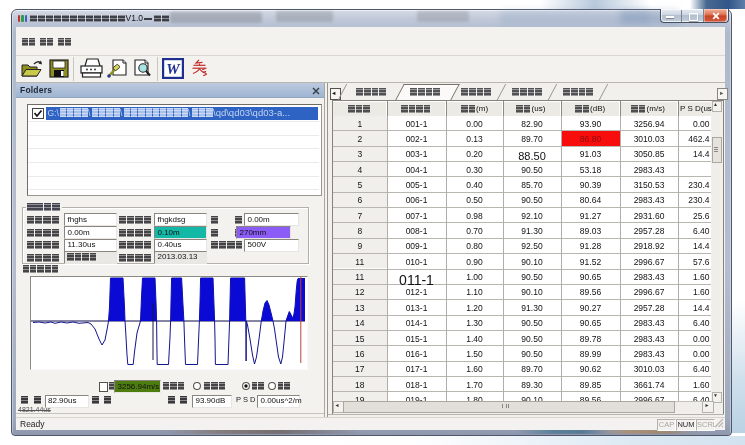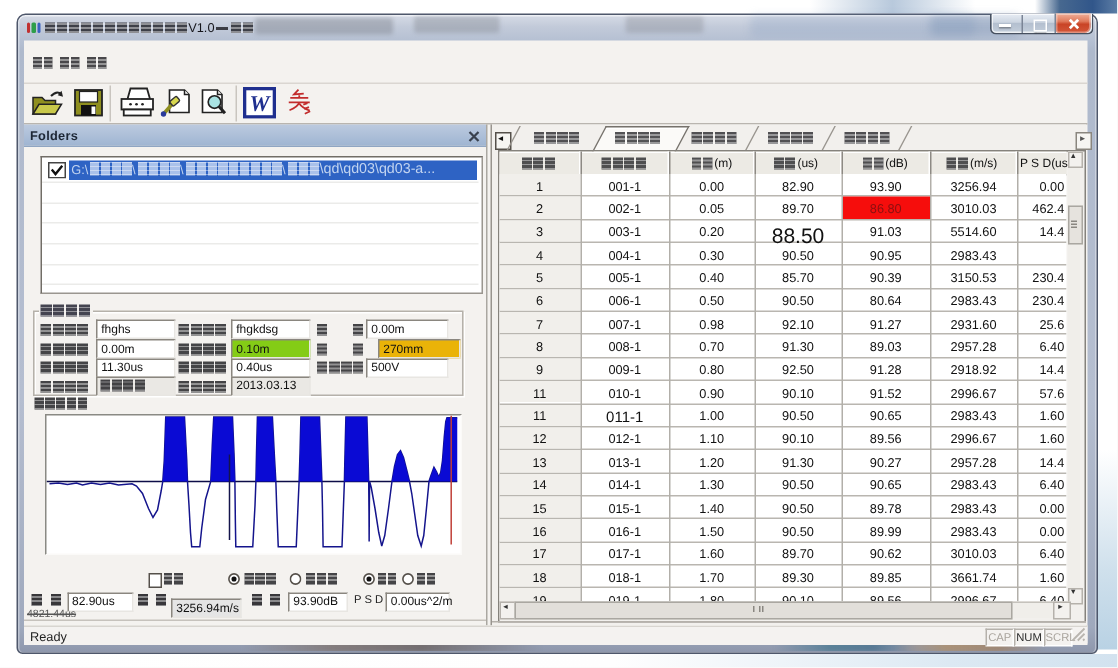--- a/index.html
+++ b/index.html
@@ -143,24 +143,24 @@
     </div>
 <div class="ab" style="left:154px;top:213px;width:51px;height:11px;background:#fff;border:1px solid #8a867f;border-right-color:#e8e6e2;border-bottom-color:#e8e6e2">
       <div class="t" style="position:absolute;left:2.5px;top:1.5px;font-size:8px;color:#111">fhgkdsg</div>
     </div>
 <div class="ab" style="left:244px;top:213px;width:53px;height:11px;background:#fff;border:1px solid #8a867f;border-right-color:#e8e6e2;border-bottom-color:#e8e6e2">
       <div class="t" style="position:absolute;left:2.5px;top:1.5px;font-size:8px;color:#111">0.00m</div>
     </div>
 <div class="ab" style="left:64px;top:226px;width:51px;height:11px;background:#fff;border:1px solid #8a867f;border-right-color:#e8e6e2;border-bottom-color:#e8e6e2">
       <div class="t" style="position:absolute;left:2.5px;top:1.5px;font-size:8px;color:#111">0.00m</div>
     </div>
-<div class="ab" style="left:154px;top:226px;width:51px;height:11px;background:#84cc16;border:1px solid #8a867f;border-right-color:#e8e6e2;border-bottom-color:#e8e6e2">
+<div class="ab" style="left:154px;top:226px;width:51px;height:11px;background:#14b8a6;border:1px solid #8a867f;border-right-color:#e8e6e2;border-bottom-color:#e8e6e2">
       <div class="t" style="position:absolute;left:2.5px;top:1.5px;font-size:8px;color:#111">0.10m</div>
     </div>
-<div class="ab" style="left:252px;top:226px;width:53px;height:11px;background:#eab308;border:1px solid #8a867f;border-right-color:#e8e6e2;border-bottom-color:#e8e6e2">
+<div class="ab" style="left:236px;top:226px;width:53px;height:11px;background:#8b5cf6;border:1px solid #8a867f;border-right-color:#e8e6e2;border-bottom-color:#e8e6e2">
       <div class="t" style="position:absolute;left:2.5px;top:1.5px;font-size:8px;color:#111">270mm</div>
     </div>
 <div class="ab" style="left:64px;top:238.5px;width:51px;height:11px;background:#fff;border:1px solid #8a867f;border-right-color:#e8e6e2;border-bottom-color:#e8e6e2">
       <div class="t" style="position:absolute;left:2.5px;top:1.5px;font-size:8px;color:#111">11.30us</div>
     </div>
 <div class="ab" style="left:154px;top:238.5px;width:51px;height:11px;background:#fff;border:1px solid #8a867f;border-right-color:#e8e6e2;border-bottom-color:#e8e6e2">
       <div class="t" style="position:absolute;left:2.5px;top:1.5px;font-size:8px;color:#111">0.40us</div>
     </div>
 <div class="ab" style="left:244px;top:238.5px;width:53px;height:11px;background:#fff;border:1px solid #8a867f;border-right-color:#e8e6e2;border-bottom-color:#e8e6e2">
       <div class="t" style="position:absolute;left:2.5px;top:1.5px;font-size:8px;color:#111">500V</div>
@@ -221,21 +221,21 @@
       <circle cx="3.75" cy="3.75" r="3.2" fill="#fff" stroke="#55504a" stroke-width="1"></circle>
     </svg>
 <div class="ab" style="left:278.3px;top:382px;width:12.0px;height:8px;background-image:repeating-linear-gradient(0deg,rgba(252,252,252,.42) 0 1px,rgba(0,0,0,0) 1px 2.8px),repeating-linear-gradient(90deg,rgba(24,24,28,.80) 0 5.5px,rgba(0,0,0,0) 5.5px 6.5px);filter:blur(.35px);"></div>
 <div class="ab" style="left:21px;top:396px;width:7px;height:8px;background-image:repeating-linear-gradient(0deg,rgba(252,252,252,.42) 0 1px,rgba(0,0,0,0) 1px 2.8px),repeating-linear-gradient(90deg,rgba(22,22,26,.85) 0 7px,rgba(0,0,0,0) 7px 8px);filter:blur(.35px);"></div>
 <div class="ab" style="left:34px;top:396px;width:7px;height:8px;background-image:repeating-linear-gradient(0deg,rgba(252,252,252,.42) 0 1px,rgba(0,0,0,0) 1px 2.8px),repeating-linear-gradient(90deg,rgba(22,22,26,.85) 0 7px,rgba(0,0,0,0) 7px 8px);filter:blur(.35px);"></div>
 <div class="ab" style="left:44.5px;top:394.5px;width:42px;height:11px;background:#fff;border:1px solid #8a867f;border-right-color:#e8e6e2;border-bottom-color:#e8e6e2">
       <div class="t" style="position:absolute;left:2.5px;top:1.5px;font-size:8px;color:#111">82.90us</div>
     </div>
 <div class="ab" style="left:91.5px;top:396px;width:7px;height:8px;background-image:repeating-linear-gradient(0deg,rgba(252,252,252,.42) 0 1px,rgba(0,0,0,0) 1px 2.8px),repeating-linear-gradient(90deg,rgba(22,22,26,.85) 0 7px,rgba(0,0,0,0) 7px 8px);filter:blur(.35px);"></div>
 <div class="ab" style="left:103.5px;top:396px;width:7px;height:8px;background-image:repeating-linear-gradient(0deg,rgba(252,252,252,.42) 0 1px,rgba(0,0,0,0) 1px 2.8px),repeating-linear-gradient(90deg,rgba(22,22,26,.85) 0 7px,rgba(0,0,0,0) 7px 8px);filter:blur(.35px);"></div>
-<div class="ab" style="left:114px;top:399px;width:45px;height:11px;background:#e5e5e5;border:1px solid #8a867f;border-right-color:#e8e6e2;border-bottom-color:#e8e6e2">
+<div class="ab" style="left:114px;top:380px;width:45px;height:11px;background:#4d7c0f;border:1px solid #8a867f;border-right-color:#e8e6e2;border-bottom-color:#e8e6e2">
       <div class="t" style="position:absolute;left:2.5px;top:1.5px;font-size:8px;color:#111">3256.94m/s</div>
     </div>
 <div class="ab" style="left:167.5px;top:396px;width:7px;height:8px;background-image:repeating-linear-gradient(0deg,rgba(252,252,252,.42) 0 1px,rgba(0,0,0,0) 1px 2.8px),repeating-linear-gradient(90deg,rgba(22,22,26,.85) 0 7px,rgba(0,0,0,0) 7px 8px);filter:blur(.35px);"></div>
 <div class="ab" style="left:179.5px;top:396px;width:7px;height:8px;background-image:repeating-linear-gradient(0deg,rgba(252,252,252,.42) 0 1px,rgba(0,0,0,0) 1px 2.8px),repeating-linear-gradient(90deg,rgba(22,22,26,.85) 0 7px,rgba(0,0,0,0) 7px 8px);filter:blur(.35px);"></div>
 <div class="ab" style="left:192px;top:394.5px;width:38px;height:11px;background:#fff;border:1px solid #8a867f;border-right-color:#e8e6e2;border-bottom-color:#e8e6e2">
       <div class="t" style="position:absolute;left:2.5px;top:1.5px;font-size:8px;color:#111">93.90dB</div>
     </div>
 <div class="ab t" style="left:236px;top:396px;font-size:7.5px;color:#222;">P S D</div>
 <div class="ab" style="left:257px;top:394.5px;width:41px;height:11px;background:#fff;border:1px solid #8a867f;border-right-color:#e8e6e2;border-bottom-color:#e8e6e2">
       <div class="t" style="position:absolute;left:2.5px;top:1.5px;font-size:8px;color:#111">0.00us^2/m</div>
@@ -297,41 +297,41 @@
 <div class="ab t" style="left:142.0px;top:3.6px;font-size:8.5px;color:#111;transform:translateX(-50%)">0.00</div>
 <div class="ab t" style="left:199.5px;top:3.6px;font-size:8.5px;color:#111;transform:translateX(-50%)">82.90</div>
 <div class="ab t" style="left:258.0px;top:3.6px;font-size:8.5px;color:#111;transform:translateX(-50%)">93.90</div>
 <div class="ab t" style="left:316.5px;top:3.6px;font-size:8.5px;color:#111;transform:translateX(-50%)">3256.94</div>
 <div class="ab t" style="left:377.0px;top:3.6px;font-size:8.5px;color:#111;transform:translateX(-100%)">0.00</div>
 <div class="ab" style="left:0;top:29.7px;width:378.5px;height:1px;background:#b9b6b0"></div>
 <div class="ab" style="left:0;top:15.35px;width:54.5px;height:14.35px;background:#f1efeb"></div>
 <div class="ab" style="left:229.5px;top:15.35px;width:58.0px;height:14.35px;background:#f60d0c"></div>
 <div class="ab t" style="left:27.25px;top:18.95px;font-size:8.5px;color:#111;transform:translateX(-50%)">2</div>
 <div class="ab t" style="left:84.0px;top:18.95px;font-size:8.5px;color:#111;transform:translateX(-50%)">002-1</div>
-<div class="ab t" style="left:142.0px;top:18.95px;font-size:8.5px;color:#111;transform:translateX(-50%)">0.05</div>
+<div class="ab t" style="left:142.0px;top:18.95px;font-size:8.5px;color:#111;transform:translateX(-50%)">0.13</div>
 <div class="ab t" style="left:199.5px;top:18.95px;font-size:8.5px;color:#111;transform:translateX(-50%)">89.70</div>
 <div class="ab t" style="left:258.0px;top:18.95px;font-size:8.5px;color:#8c1010;transform:translateX(-50%)">86.80</div>
 <div class="ab t" style="left:316.5px;top:18.95px;font-size:8.5px;color:#111;transform:translateX(-50%)">3010.03</div>
 <div class="ab t" style="left:377.0px;top:18.95px;font-size:8.5px;color:#111;transform:translateX(-100%)">462.4</div>
 <div class="ab" style="left:0;top:45.05px;width:378.5px;height:1px;background:#b9b6b0"></div>
 <div class="ab" style="left:0;top:30.7px;width:54.5px;height:14.35px;background:#f1efeb"></div>
 <div class="ab t" style="left:27.25px;top:34.3px;font-size:8.5px;color:#111;transform:translateX(-50%)">3</div>
 <div class="ab t" style="left:84.0px;top:34.3px;font-size:8.5px;color:#111;transform:translateX(-50%)">003-1</div>
 <div class="ab t" style="left:142.0px;top:34.3px;font-size:8.5px;color:#111;transform:translateX(-50%)">0.20</div>
-<div class="ab t" style="left:199.5px;top:34.3px;font-size:14px;color:#111;transform:translateX(-50%)">88.50</div>
+<div class="ab t" style="left:199.5px;top:34.3px;font-size:11px;color:#111;transform:translateX(-50%)">88.50</div>
 <div class="ab t" style="left:258.0px;top:34.3px;font-size:8.5px;color:#111;transform:translateX(-50%)">91.03</div>
-<div class="ab t" style="left:316.5px;top:34.3px;font-size:8.5px;color:#111;transform:translateX(-50%)">5514.60</div>
+<div class="ab t" style="left:316.5px;top:34.3px;font-size:8.5px;color:#111;transform:translateX(-50%)">3050.85</div>
 <div class="ab t" style="left:377.0px;top:34.3px;font-size:8.5px;color:#111;transform:translateX(-100%)">14.4</div>
 <div class="ab" style="left:0;top:60.4px;width:378.5px;height:1px;background:#b9b6b0"></div>
 <div class="ab" style="left:0;top:46.05px;width:54.5px;height:14.35px;background:#f1efeb"></div>
 <div class="ab t" style="left:27.25px;top:49.65px;font-size:8.5px;color:#111;transform:translateX(-50%)">4</div>
 <div class="ab t" style="left:84.0px;top:49.65px;font-size:8.5px;color:#111;transform:translateX(-50%)">004-1</div>
 <div class="ab t" style="left:142.0px;top:49.65px;font-size:8.5px;color:#111;transform:translateX(-50%)">0.30</div>
 <div class="ab t" style="left:199.5px;top:49.65px;font-size:8.5px;color:#111;transform:translateX(-50%)">90.50</div>
-<div class="ab t" style="left:258.0px;top:49.65px;font-size:8.5px;color:#111;transform:translateX(-50%)">90.95</div>
+<div class="ab t" style="left:258.0px;top:49.65px;font-size:8.5px;color:#111;transform:translateX(-50%)">53.18</div>
 <div class="ab t" style="left:316.5px;top:49.65px;font-size:8.5px;color:#111;transform:translateX(-50%)">2983.43</div>
 <div class="ab t" style="left:399px;top:49.65px;font-size:8.5px;color:#111;transform:translateX(-100%)">40.0</div>
 <div class="ab" style="left:0;top:75.75px;width:378.5px;height:1px;background:#b9b6b0"></div>
 <div class="ab" style="left:0;top:61.4px;width:54.5px;height:14.35px;background:#f1efeb"></div>
 <div class="ab t" style="left:27.25px;top:65.0px;font-size:8.5px;color:#111;transform:translateX(-50%)">5</div>
 <div class="ab t" style="left:84.0px;top:65.0px;font-size:8.5px;color:#111;transform:translateX(-50%)">005-1</div>
 <div class="ab t" style="left:142.0px;top:65.0px;font-size:8.5px;color:#111;transform:translateX(-50%)">0.40</div>
 <div class="ab t" style="left:199.5px;top:65.0px;font-size:8.5px;color:#111;transform:translateX(-50%)">85.70</div>
 <div class="ab t" style="left:258.0px;top:65.0px;font-size:8.5px;color:#111;transform:translateX(-50%)">90.39</div>
 <div class="ab t" style="left:316.5px;top:65.0px;font-size:8.5px;color:#111;transform:translateX(-50%)">3150.53</div>
@@ -377,21 +377,21 @@
 <div class="ab t" style="left:27.25px;top:141.75px;font-size:8.5px;color:#111;transform:translateX(-50%)">11</div>
 <div class="ab t" style="left:84.0px;top:141.75px;font-size:8.5px;color:#111;transform:translateX(-50%)">010-1</div>
 <div class="ab t" style="left:142.0px;top:141.75px;font-size:8.5px;color:#111;transform:translateX(-50%)">0.90</div>
 <div class="ab t" style="left:199.5px;top:141.75px;font-size:8.5px;color:#111;transform:translateX(-50%)">90.10</div>
 <div class="ab t" style="left:258.0px;top:141.75px;font-size:8.5px;color:#111;transform:translateX(-50%)">91.52</div>
 <div class="ab t" style="left:316.5px;top:141.75px;font-size:8.5px;color:#111;transform:translateX(-50%)">2996.67</div>
 <div class="ab t" style="left:377.0px;top:141.75px;font-size:8.5px;color:#111;transform:translateX(-100%)">57.6</div>
 <div class="ab" style="left:0;top:167.85px;width:378.5px;height:1px;background:#b9b6b0"></div>
 <div class="ab" style="left:0;top:153.5px;width:54.5px;height:14.35px;background:#f1efeb"></div>
 <div class="ab t" style="left:27.25px;top:157.1px;font-size:8.5px;color:#111;transform:translateX(-50%)">11</div>
-<div class="ab t" style="left:84.0px;top:157.1px;font-size:10px;color:#111;transform:translateX(-50%)">011-1</div>
+<div class="ab t" style="left:84.0px;top:157.1px;font-size:14px;color:#111;transform:translateX(-50%)">011-1</div>
 <div class="ab t" style="left:142.0px;top:157.1px;font-size:8.5px;color:#111;transform:translateX(-50%)">1.00</div>
 <div class="ab t" style="left:199.5px;top:157.1px;font-size:8.5px;color:#111;transform:translateX(-50%)">90.50</div>
 <div class="ab t" style="left:258.0px;top:157.1px;font-size:8.5px;color:#111;transform:translateX(-50%)">90.65</div>
 <div class="ab t" style="left:316.5px;top:157.1px;font-size:8.5px;color:#111;transform:translateX(-50%)">2983.43</div>
 <div class="ab t" style="left:377.0px;top:157.1px;font-size:8.5px;color:#111;transform:translateX(-100%)">1.60</div>
 <div class="ab" style="left:0;top:183.2px;width:378.5px;height:1px;background:#b9b6b0"></div>
 <div class="ab" style="left:0;top:168.85px;width:54.5px;height:14.35px;background:#f1efeb"></div>
 <div class="ab t" style="left:27.25px;top:172.45px;font-size:8.5px;color:#111;transform:translateX(-50%)">12</div>
 <div class="ab t" style="left:84.0px;top:172.45px;font-size:8.5px;color:#111;transform:translateX(-50%)">012-1</div>
 <div class="ab t" style="left:142.0px;top:172.45px;font-size:8.5px;color:#111;transform:translateX(-50%)">1.10</div>

